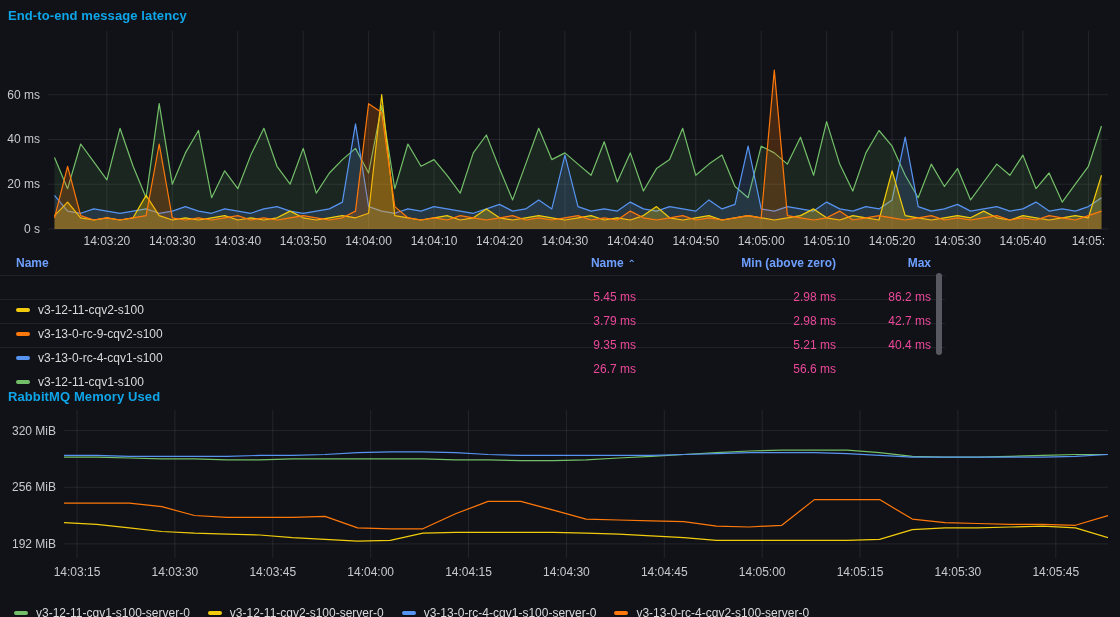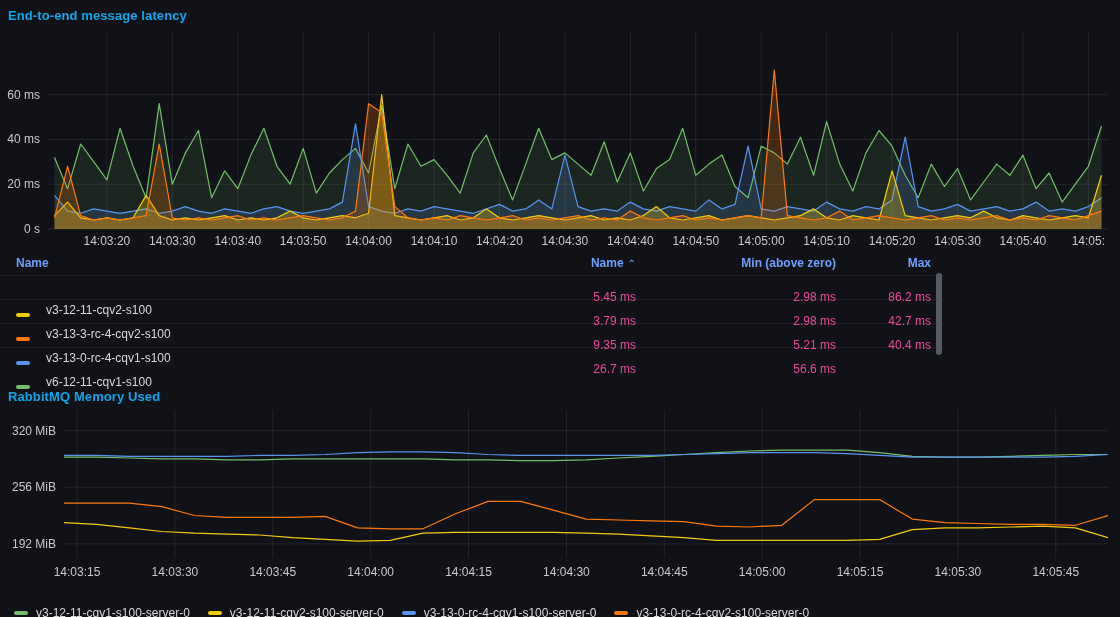--- a/index.html
+++ b/index.html
@@ -20,21 +20,21 @@
   .lt-row{
     display:grid;grid-template-columns:1fr 110px 200px 95px;
     align-items:center;height:24px;padding:0 14px 0 16px;box-sizing:border-box;
     border-top:1px solid #202227;
   }
   .lt-header{border-top:none;color:#6E9FFF;font-weight:700;}
   .lt-header .col{cursor:pointer;}
   .col{white-space:nowrap;overflow:hidden;}
   .col.num{text-align:right;color:#ec4899;}
   .lt-header .col.num{color:#6E9FFF;}
-  .series-cell{display:flex;align-items:flex-end;gap:16px;cursor:pointer;color:#D8D9DA;margin-top:27px;}
+  .series-cell{display:flex;align-items:center;gap:8px;cursor:pointer;color:#D8D9DA;margin-top:27px;}
   .swatch{width:14px;height:4px;border-radius:2px;flex:0 0 auto;}
   .sort-caret{font-size:10px;margin-left:4px;color:#6E9FFF;}
   .scrollbar-thumb{
     position:absolute;right:3px;top:22px;width:6px;height:82px;
     background:#565960;border-radius:3px;cursor:pointer;
   }
   
   .legend-row{
     display:flex;flex-wrap:wrap;gap:4px 18px;align-items:center;
     padding:4px 8px 0 14px;font-size:12px;color:#D8D9DA;
@@ -121,41 +121,41 @@
         <span>v3-12-11-cqv2-s100</span>
       </div>
       <div class="col num">5.45 ms</div>
       <div class="col num">2.98 ms</div>
       <div class="col num">86.2 ms</div>
     </div>
 
     <div class="lt-row">
       <div class="series-cell">
         <span class="swatch" style="background: rgb(255, 120, 10);"></span>
-        <span>v3-13-3-rc-4-cqv2-s100</span>
+        <span>v3-13-0-rc-9-cqv2-s100</span>
       </div>
       <div class="col num">3.79 ms</div>
       <div class="col num">2.98 ms</div>
       <div class="col num">42.7 ms</div>
     </div>
 
     <div class="lt-row">
       <div class="series-cell">
         <span class="swatch" style="background: rgb(87, 148, 242);"></span>
         <span>v3-13-0-rc-4-cqv1-s100</span>
       </div>
       <div class="col num">9.35 ms</div>
       <div class="col num">5.21 ms</div>
       <div class="col num">40.4 ms</div>
     </div>
 
     <div class="lt-row">
       <div class="series-cell">
         <span class="swatch" style="background: rgb(115, 191, 105);"></span>
-        <span>v6-12-11-cqv1-s100</span>
+        <span>v3-12-11-cqv1-s100</span>
       </div>
       <div class="col num">26.7 ms</div>
       <div class="col num">56.6 ms</div>
     </div>
 
     <div class="scrollbar-thumb"></div>
   </div>
 </div>
 
 <div class="panel" style="margin-top:10px;">

